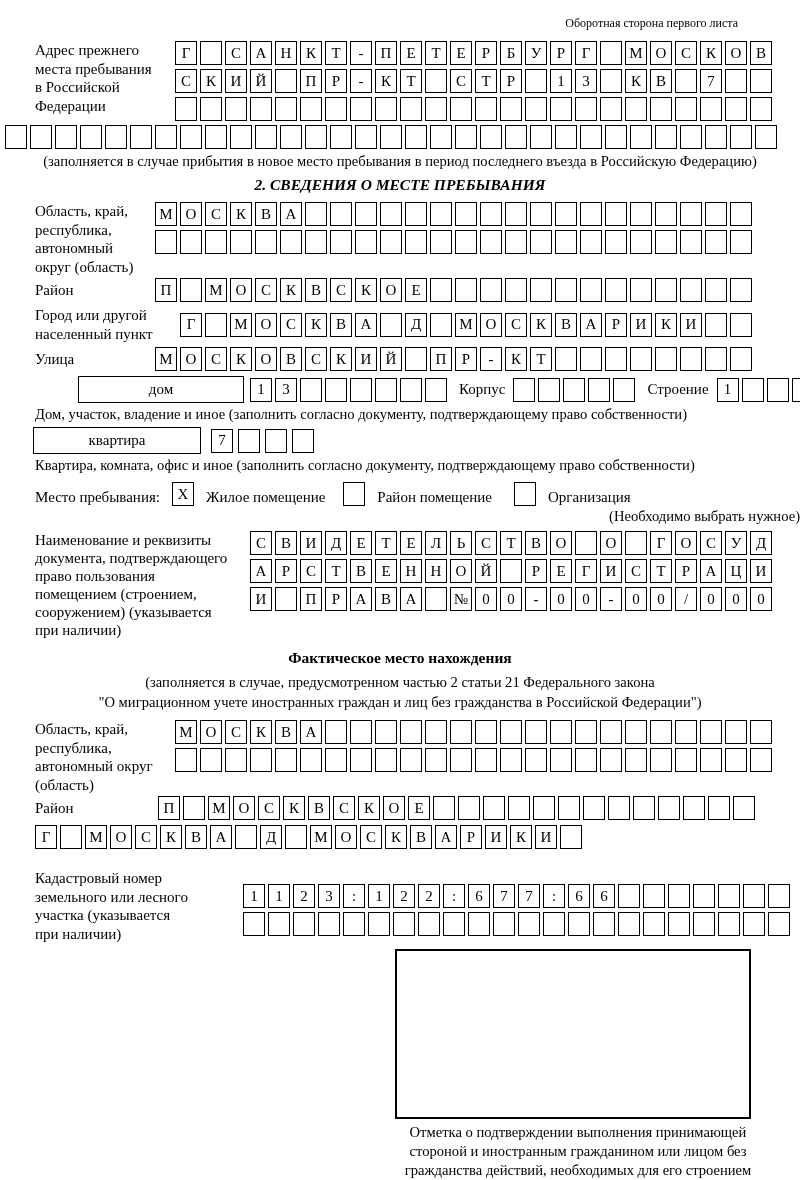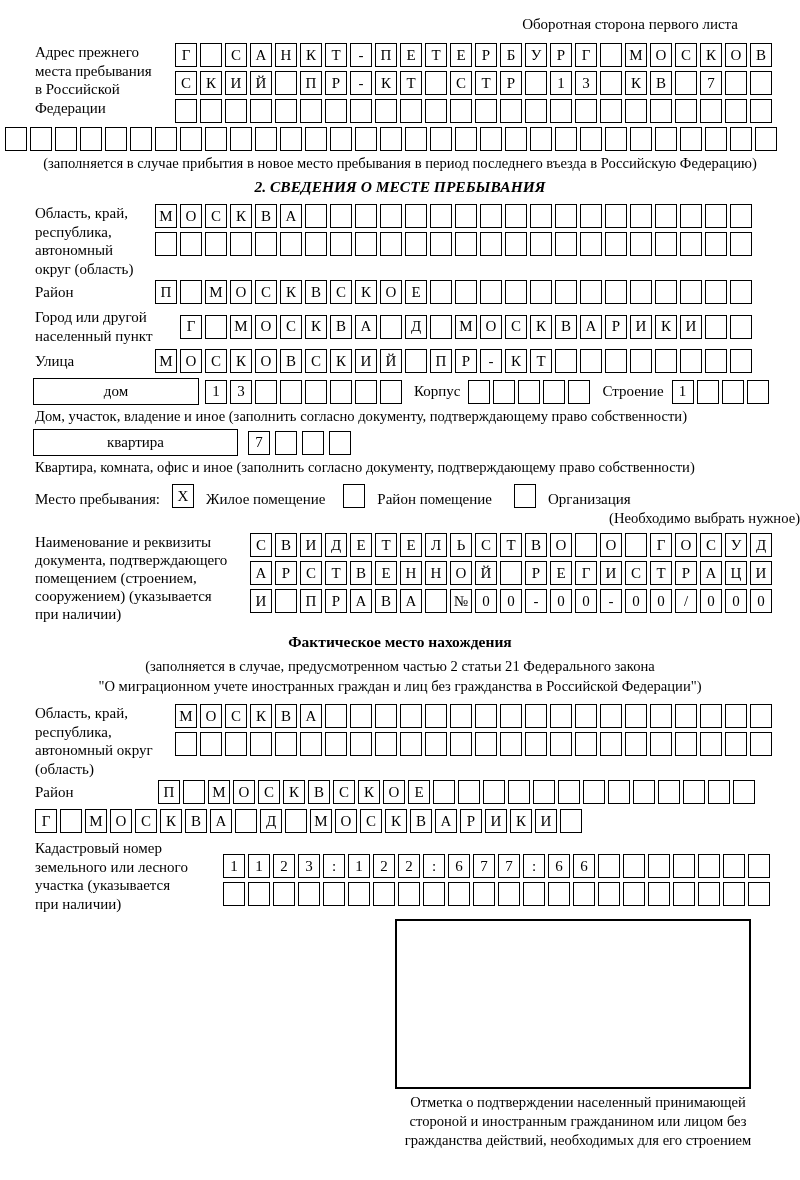--- a/index.html
+++ b/index.html
@@ -1,21 +1,21 @@
 <!DOCTYPE html>
 <html><head>
 <meta charset="utf-8">
 <style>
   html,body{margin:0;padding:0;background:#fff;}
   body{
     width:800px;height:1180px;
     font-family:"Liberation Serif","DejaVu Serif",serif;
     color:#000;font-size:15px;position:relative;overflow:hidden;
   }
-  .hdr-note{ text-align:right; padding:16px 62px 0 0; font-size:15px; }
+  .hdr-note{ text-align:right; padding:16px 62px 0 0; font-size:12px; }
 
   
   .cellrow{ display:flex; gap:3px; margin-bottom:4px; }
   .cell{
     flex:0 0 auto; width:22px; height:24px; box-sizing:border-box;
     border:1.6px solid #000; display:flex; align-items:center; justify-content:center;
     font-size:15px; line-height:1; background:#fff;
   }
   .flexrow{ display:flex; align-items:flex-start; }
   .flexrow.center{ align-items:center; }
@@ -320,21 +320,21 @@
       <span class="cell"></span>
       <span class="cell"></span>
       <span class="cell"></span>
       <span class="cell"></span>
       <span class="cell"></span>
       <span class="cell"></span>
     </div>
 </div>
 
 <div class="flexrow center" style="margin-left:33px;margin-top:5px;">
-  <div class="widebox" style="width:166px;">дом</div>
+  <div class="widebox" style="width:166px;margin-left:45px;">дом</div>
   <div class="cellrow" style="margin:0 0 0 6px;">
       <span class="cell">1</span>
       <span class="cell">3</span>
       <span class="cell"></span>
       <span class="cell"></span>
       <span class="cell"></span>
       <span class="cell"></span>
       <span class="cell"></span>
       <span class="cell"></span>
     </div>
@@ -350,21 +350,21 @@
   <div class="cellrow" style="margin:0;">
       <span class="cell">1</span>
       <span class="cell"></span>
       <span class="cell"></span>
       <span class="cell"></span>
     </div>
 </div>
 <div class="caption ml35" style="margin-top:3px;">Дом, участок, владение и иное (заполнить согласно документу, подтверждающему право собственности)</div>
 
 <div class="flexrow center" style="margin-left:33px;margin-top:4px;">
-  <div class="widebox" style="width:205px;">квартира</div>
+  <div class="widebox" style="width:168px;">квартира</div>
   <div class="cellrow" style="margin:0 0 0 10px;gap:5px;">
       <span class="cell">7</span>
       <span class="cell"></span>
       <span class="cell"></span>
       <span class="cell"></span>
     </div>
 </div>
 <div class="caption ml35" style="margin-top:3px;">Квартира, комната, офис и иное (заполнить согласно документу, подтверждающему право собственности)</div>
 
 <div class="stay-row">
@@ -381,20 +381,21 @@
       <span class="cell"></span>
     </span>
   <span>Организация</span>
 </div>
 <div class="caption" style="margin-left:240px;text-align:right;">(Необходимо выбрать нужное)</div>
 
 <div class="flexrow ml35" style="margin-top:6px;">
   <div class="lbl" style="width:215px;line-height:18px;">
       <div>Наименование и реквизиты</div>
       <div>документа, подтверждающего</div>
+      <div>право пользования</div>
       <div>помещением (строением,</div>
       <div>сооружением) (указывается</div>
       <div>при наличии)</div>
     </div>
   <div>
     <div class="cellrow">
         <span class="cell">С</span>
         <span class="cell">В</span>
         <span class="cell">И</span>
         <span class="cell">Д</span>
@@ -584,21 +585,21 @@
       <span class="cell">В</span>
       <span class="cell">А</span>
       <span class="cell">Р</span>
       <span class="cell">И</span>
       <span class="cell">К</span>
       <span class="cell">И</span>
       <span class="cell"></span>
     </div>
 </div>
 
-<div class="flexrow ml35" style="margin-top:6px;">
+<div class="flexrow ml35" style="margin-top:20px;gap:20px;">
   <div class="lbl" style="width:188px;">
       <div>Кадастровый номер</div>
       <div>земельного или лесного</div>
       <div>участка (указывается</div>
       <div>при наличии)</div>
     </div>
   <div style="margin-top:15px;">
     <div class="cellrow">
         <span class="cell">1</span>
         <span class="cell">1</span>
@@ -645,16 +646,16 @@
         <span class="cell"></span>
         <span class="cell"></span>
         <span class="cell"></span>
         <span class="cell"></span>
       </div>
   </div>
 </div>
 
 <div class="stamp-box"></div>
 <div class="stamp-note">
-    <div>Отметка о подтверждении населенный принимающей</div>
+    <div>Отметка о подтверждении выполнения принимающей</div>
     <div>стороной и иностранным гражданином или лицом без</div>
     <div>гражданства действий, необходимых для его строением</div>
   </div>
 
 </body></html>

